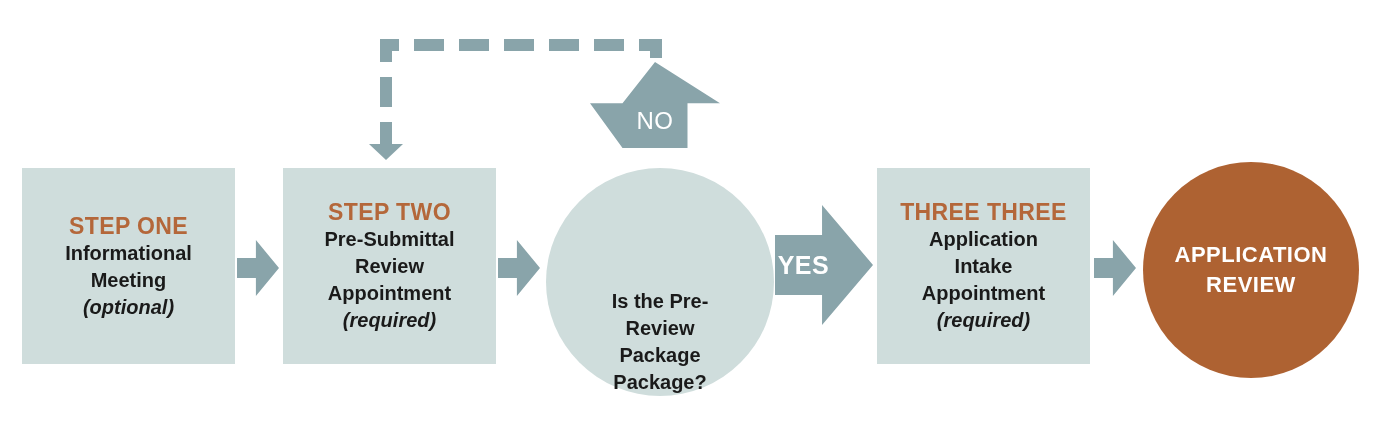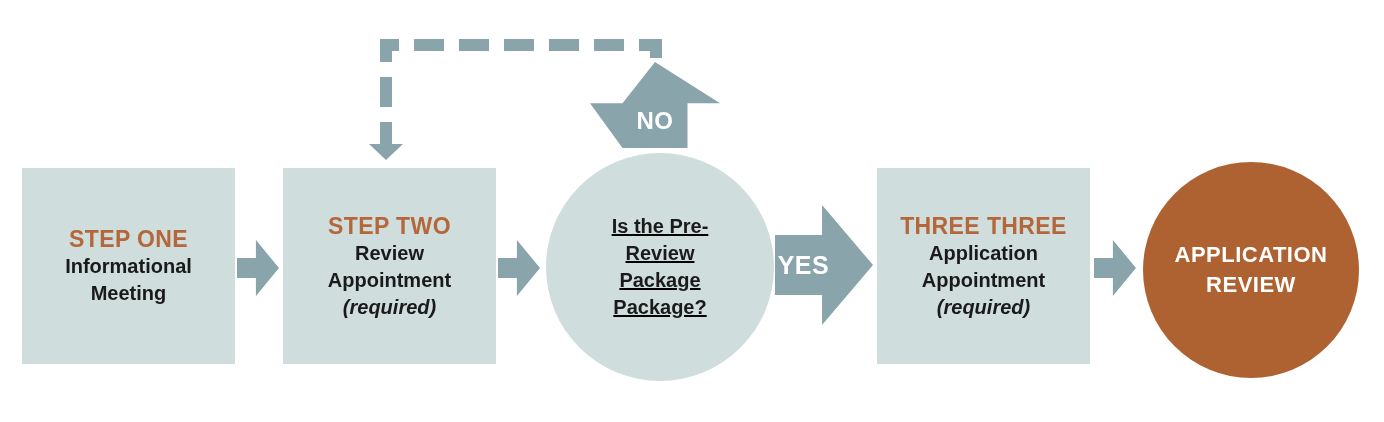--- a/index.html
+++ b/index.html
@@ -35,25 +35,24 @@
   }
   .step-lines div{
     color:var(--body-text);font-weight:700;font-size:20px;line-height:27px;
     white-space:nowrap;
   }
   .step-note{
     color:var(--body-text);font-weight:700;font-style:italic;
     font-size:20px;line-height:27px;white-space:nowrap;
   }
   .decision-circle{
-    position:absolute;left:546px;top:153px;width:228px;height:228px;
+    position:absolute;left:546px;top:168px;width:228px;height:228px;
     border-radius:50%;background:var(--panel);
-    display:flex;flex-direction:column;justify-content:center;align-items:center;
+    display:flex;flex-direction:column;justify-content:flex-end;align-items:center;
     text-align:center;
-    text-decoration:underline;
   }
   .decision-circle .q-lines div{
     color:var(--body-text);font-weight:700;font-size:20px;line-height:27px;
     white-space:nowrap;
   }
   .flow-arrow{
     position:absolute;background:var(--connector);
   }
   .arrow-right-small{
     top:240px;width:42px;height:56px;
@@ -68,21 +67,21 @@
     display:flex;align-items:center;justify-content:center;
     color:var(--label-text);font-weight:800;font-size:25px;letter-spacing:0.5px;text-align:right;
   }
   .arrow-no{
     left:590px;top:62px;width:130px;height:86px;
     clip-path:polygon(50% 0%,100% 48%,75% 48%,75% 100%,25% 100%,0% 48%,0% 48%,25% 48%);
   }
   .arrow-no .arrow-label{
     position:absolute;left:0;top:38%;width:100%;height:62%;
     display:flex;align-items:center;justify-content:center;
-    color:var(--label-text);font-weight:700;font-size:24px;letter-spacing:0.5px;
+    color:var(--label-text);font-weight:400;font-size:24px;letter-spacing:0.5px;
   }
   .result-circle{
     position:absolute;left:1143px;top:162px;width:216px;height:216px;
     border-radius:50%;background:var(--result);
     display:flex;flex-direction:column;justify-content:center;align-items:center;
     text-align:center;
   }
   .result-circle .r-lines div{
     color:var(--label-text);font-weight:800;font-size:22px;line-height:30px;
     letter-spacing:0.5px;white-space:nowrap;
@@ -98,27 +97,29 @@
     <rect x="380" y="122" width="12" height="22" fill="#89a4aa"></rect>
     <polygon points="369,144 403,144 386,160" fill="#89a4aa"></polygon>
   </svg>
 
   <div class="step-box" style="left:22px">
     <div class="step-title">STEP ONE</div>
     <div class="step-lines">
         <div>Informational</div>
         <div>Meeting</div>
       </div>
+    <div class="step-note">(optional)</div>
   </div>
 
   <div class="flow-arrow arrow-right-small" style="left:237px"></div>
 
   <div class="step-box" style="left:283px;width:213px">
     <div class="step-title">STEP TWO</div>
     <div class="step-lines">
+        <div>Pre-Submittal</div>
         <div>Review</div>
         <div>Appointment</div>
       </div>
     <div class="step-note">(required)</div>
   </div>
 
   <div class="flow-arrow arrow-right-small" style="left:498px"></div>
 
   <div class="decision-circle">
     <div class="q-lines">
@@ -134,20 +135,21 @@
   </div>
 
   <div class="flow-arrow arrow-yes">
     <span class="arrow-label">YES</span>
   </div>
 
   <div class="step-box" style="left:877px">
     <div class="step-title">THREE THREE</div>
     <div class="step-lines">
         <div>Application</div>
+        <div>Intake</div>
         <div>Appointment</div>
       </div>
     <div class="step-note">(required)</div>
   </div>
 
   <div class="flow-arrow arrow-right-small" style="left:1094px"></div>
 
   <div class="result-circle">
     <div class="r-lines">
         <div>APPLICATION</div>

